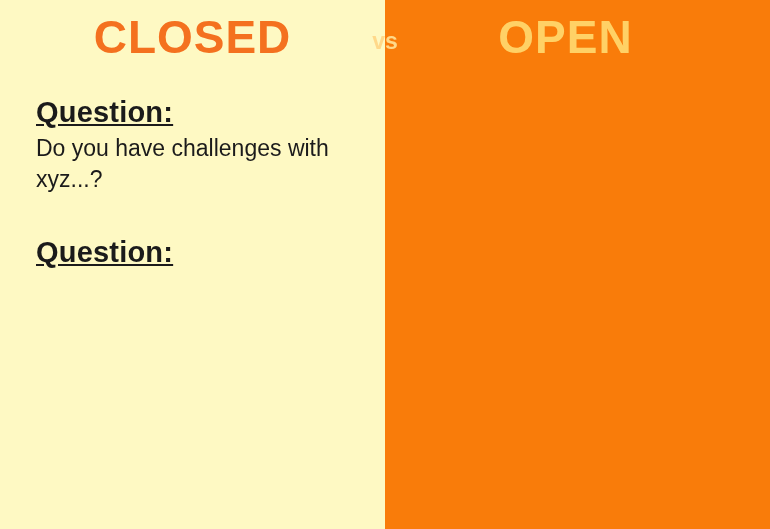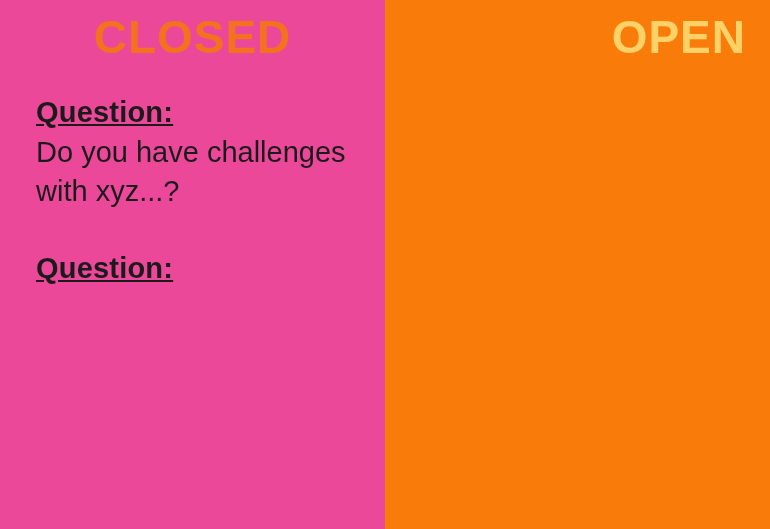--- a/index.html
+++ b/index.html
@@ -22,21 +22,21 @@
     position: relative;
     box-sizing: border-box;
   }
   .panel-left {
     width: 385px;
     height: 529px;
     background: #FFC martes;
   }
   
   .panel-left {
-    background: #ec4899;
+    background: #fef9c3;
   }
   .panel-right {
     width: 385px;
     height: 529px;
     background: #F97C0A;
   }
 
   
   .title-row {
     position: absolute;
@@ -69,21 +69,21 @@
     font-size: 23px;
     font-weight: bold;
     color: #FFD98A;
     letter-spacing: 0px;
   }
   .title-open {
     position: absolute;
     left: 385px;
     top: 10px;
     width: 361px;
-    text-align: right;
+    text-align: center;
     font-size: 46px;
     font-weight: bold;
     letter-spacing: 1px;
     color: #FFD166;
   }
 
   .content {
     position: absolute;
     top: 95px;
     left: 36px;
@@ -93,21 +93,21 @@
   .label {
     font-size: 29px;
     font-weight: bold;
     color: #1b1b1b;
     text-decoration: underline;
     line-height: 1.18;
     margin: 0;
     letter-spacing: 0.2px;
   }
   .body-text {
-    font-size: 29px;
+    font-size: 23px;
     color: #1b1b1b;
     line-height: 1.34;
     margin: 4px 0 0 0;
     font-weight: 400;
   }
   .gap-block {
     height: 40px;
   }
 </style>
 </head>
@@ -123,16 +123,17 @@
       <div class="label">Question:</div>
     </div>
   </div>
 
   <div class="panel panel-right">
     
   </div>
 
   <div class="title-row">
     <div class="title-closed">CLOSED</div>
+    <div class="title-vs">vs</div>
     <div class="title-open">OPEN</div>
   </div>
 
 </div>
 
 </body></html>

